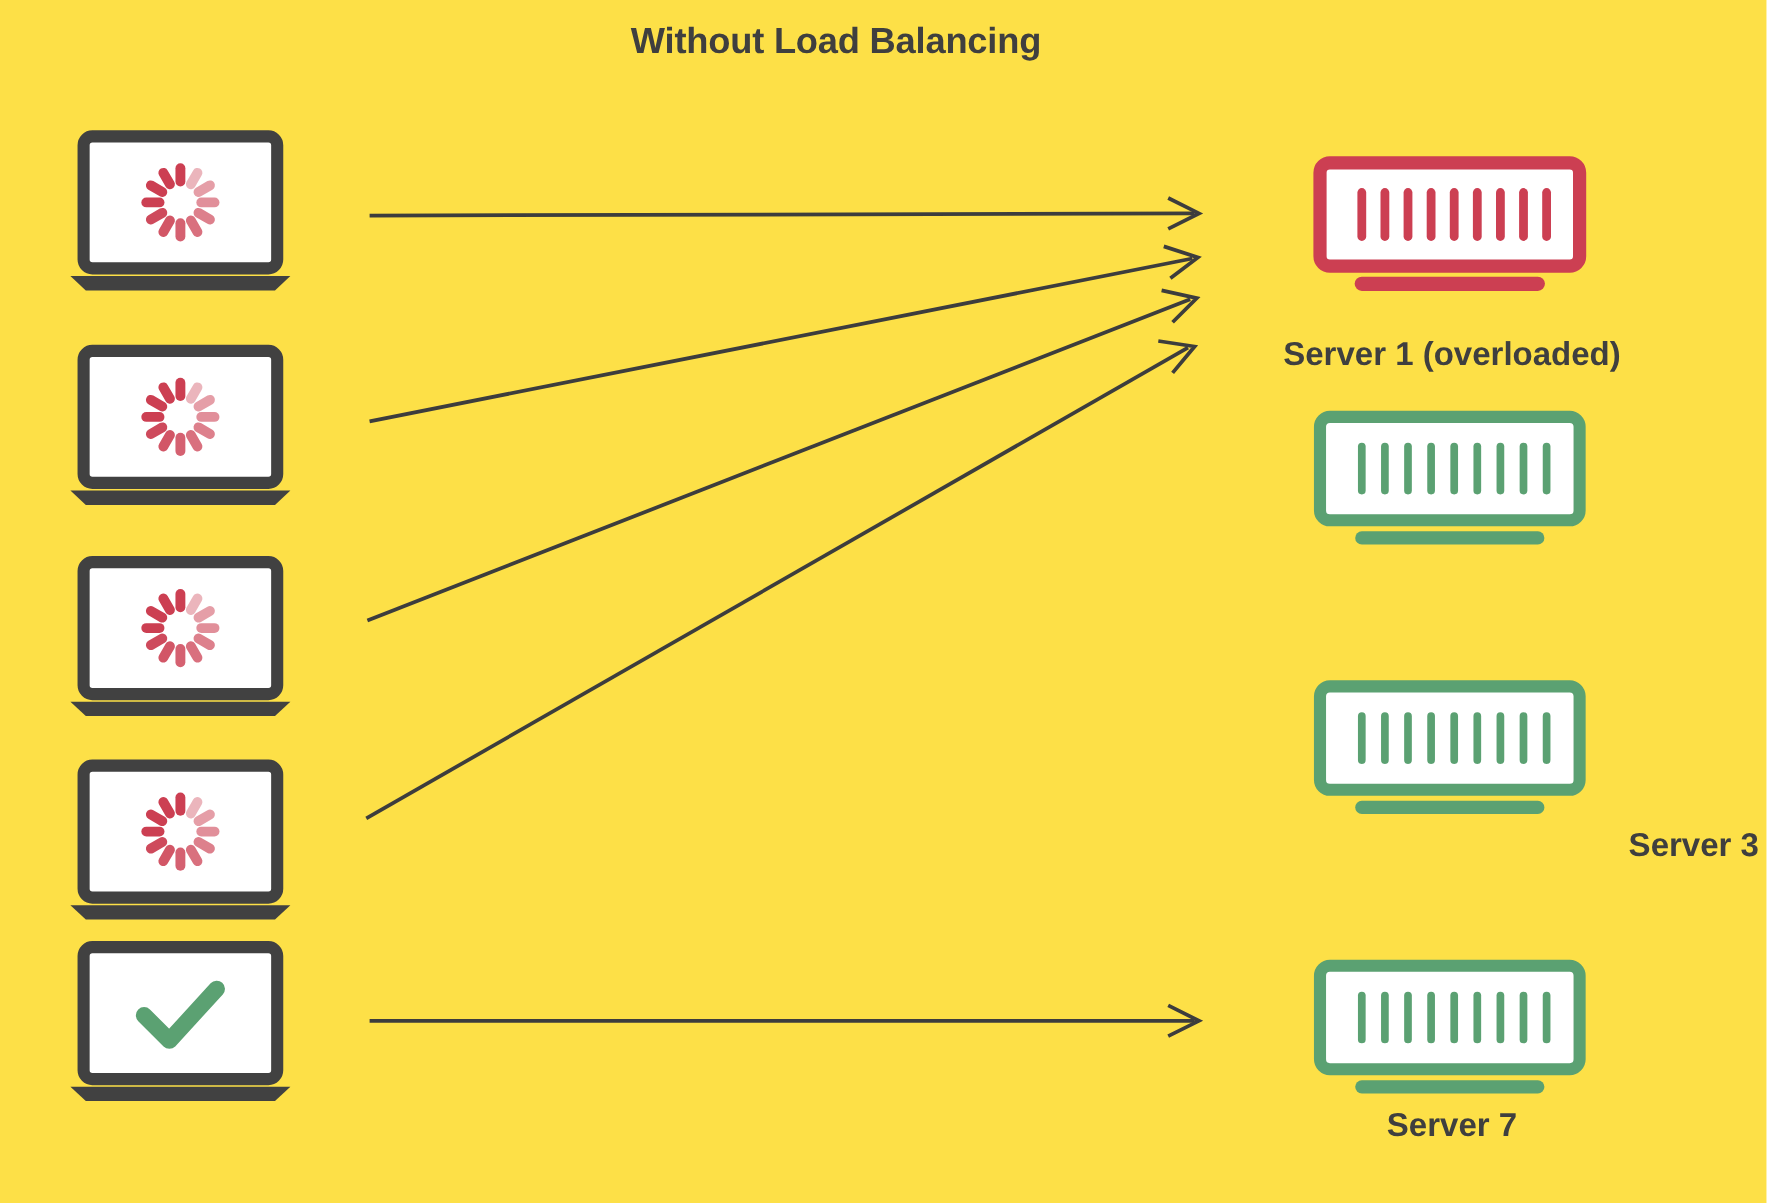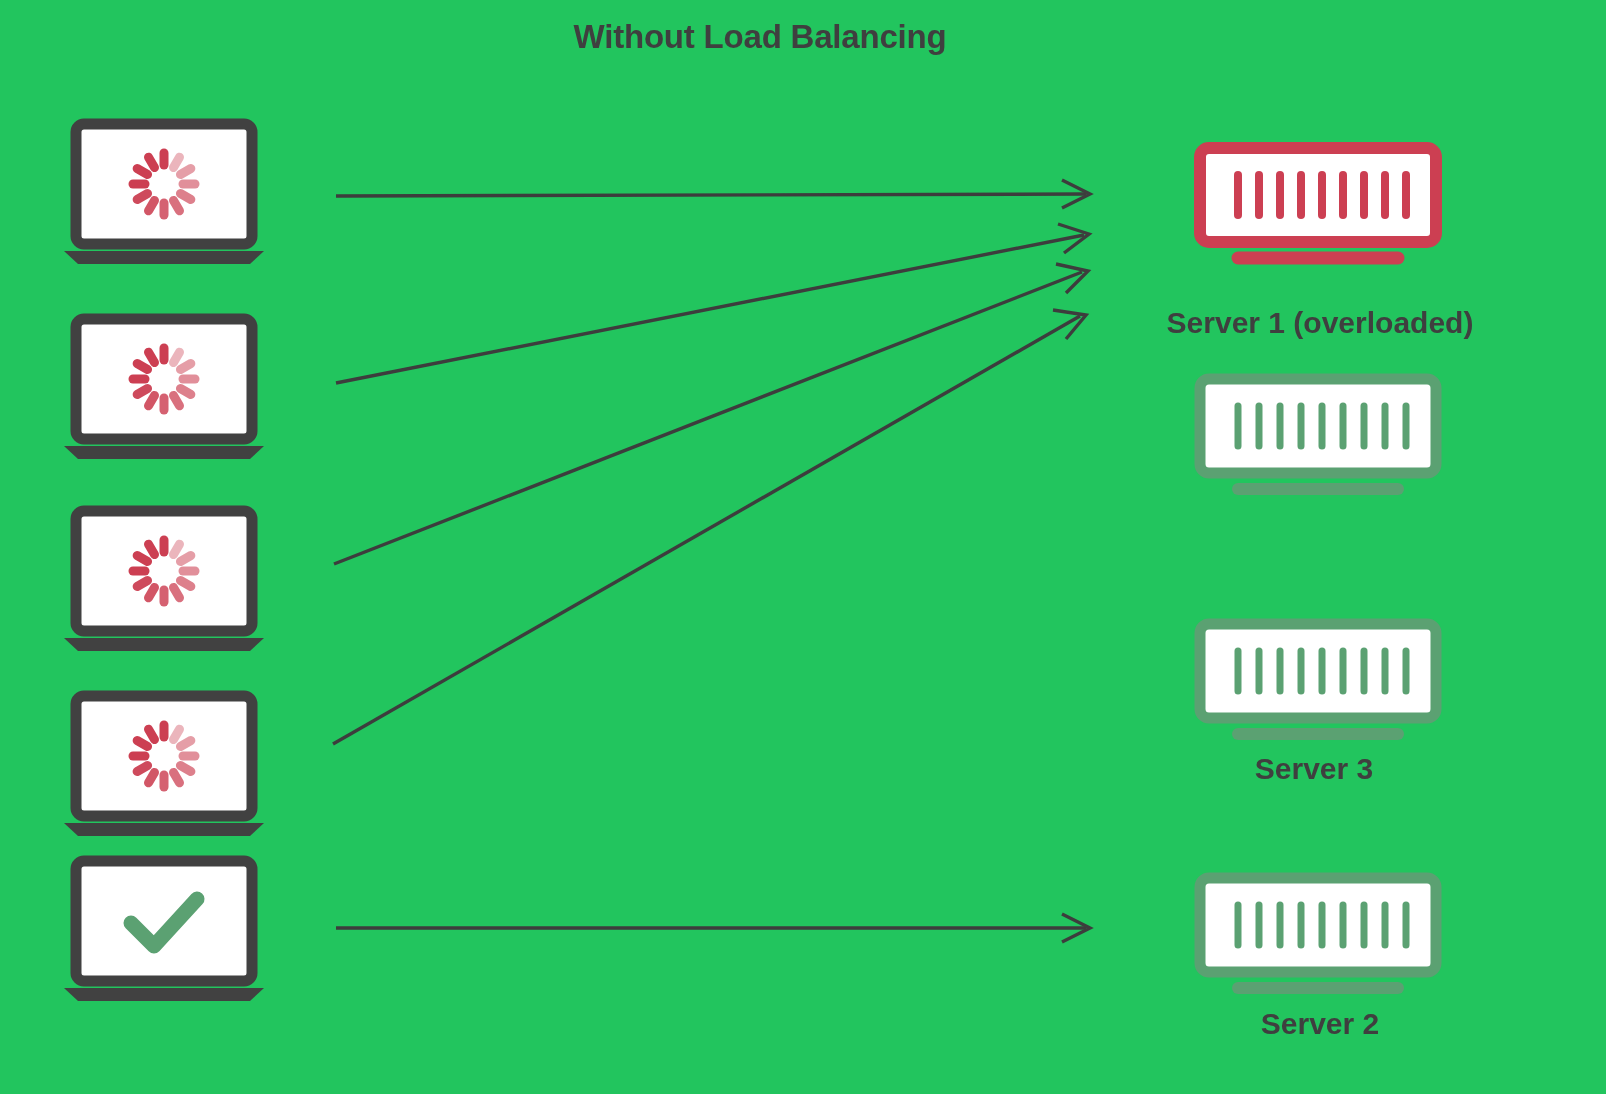--- a/index.html
+++ b/index.html
@@ -7,21 +7,21 @@
     padding: 0;
     background: #ffffff;
   }
   body {
     font-family: "Liberation Sans", sans-serif;
   }
   #stage {
     position: relative;
     width: 1606px;
     height: 1094px;
-    background: #22c55e;
+    background: #fde047;
     overflow: hidden;
   }
   #diagram-title {
     position: absolute;
     left: 0;
     top: 18px;
     width: 1520px;
     text-align: center;
     font-size: 33px;
     font-weight: bold;
@@ -207,16 +207,16 @@
     </g>
 
     <g>
       <g transform="translate(1194,872)">
         <use href="#server-green"></use>
       </g>
     </g>
   </svg>
 
   <div class="node-label" style="left:1070px; top:292px; width:500px;margin-top:14px;">Server 1 (overloaded)</div>
-  <div class="node-label" style="left:1064px; top:752px; width:500px;">Server 3</div>
-  <div class="node-label" style="left:1070px; top:1007px; width:500px;">Server 2</div>
+  <div class="node-label" style="left:1099px; top:752px; width:500px;text-align:right;">Server 3</div>
+  <div class="node-label" style="left:1070px; top:1007px; width:500px;">Server 7</div>
 
 </div>
 
 </body></html>

